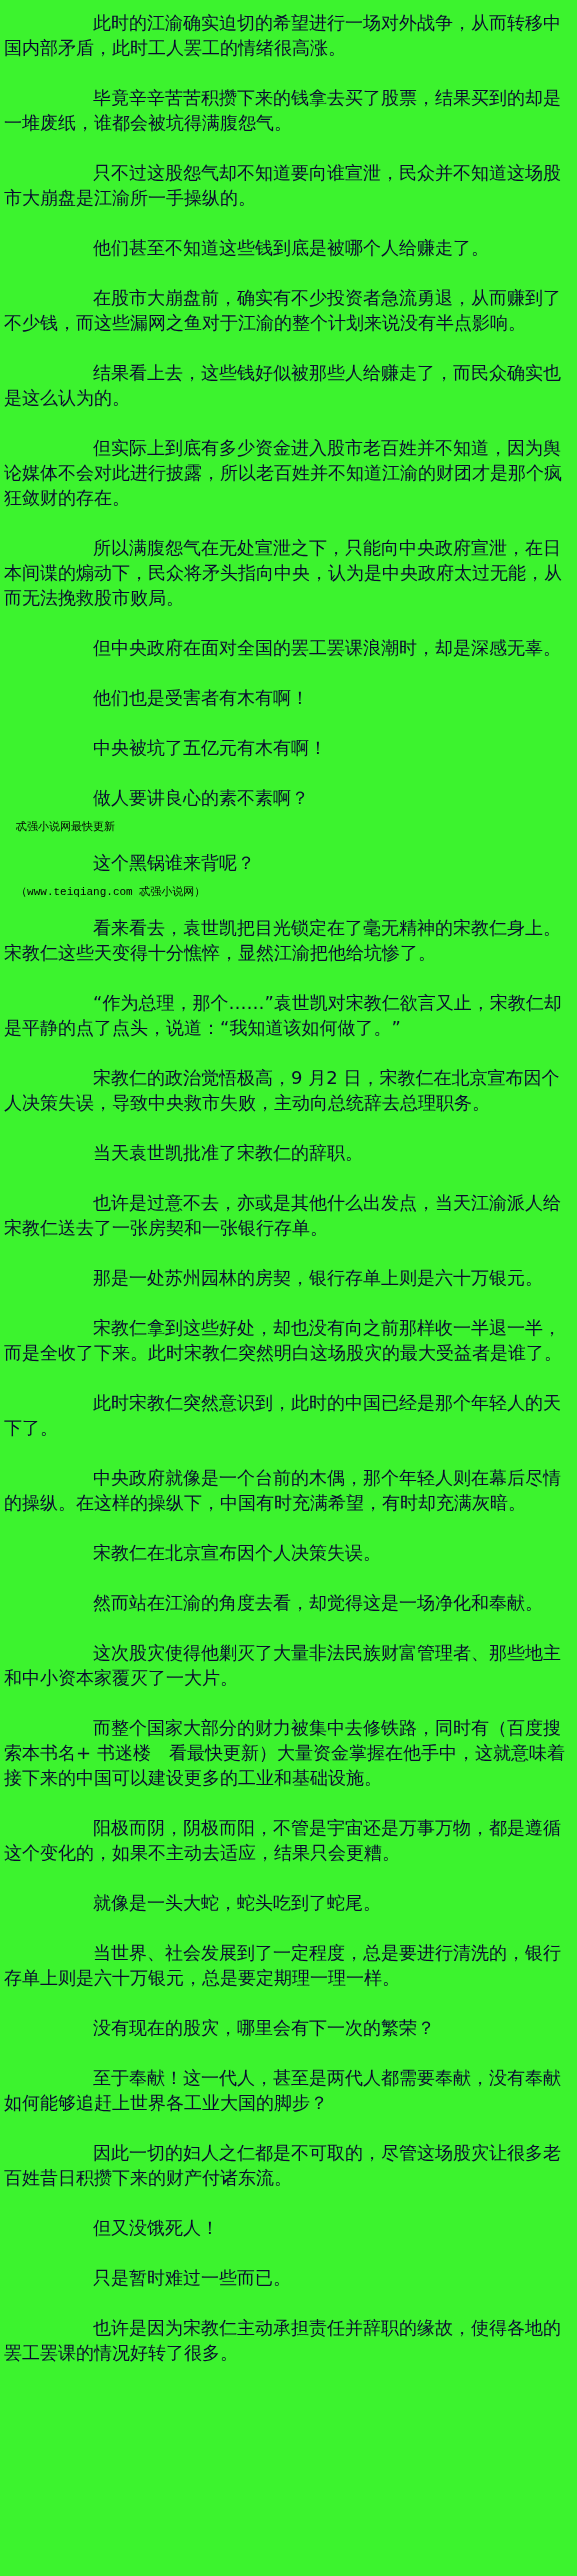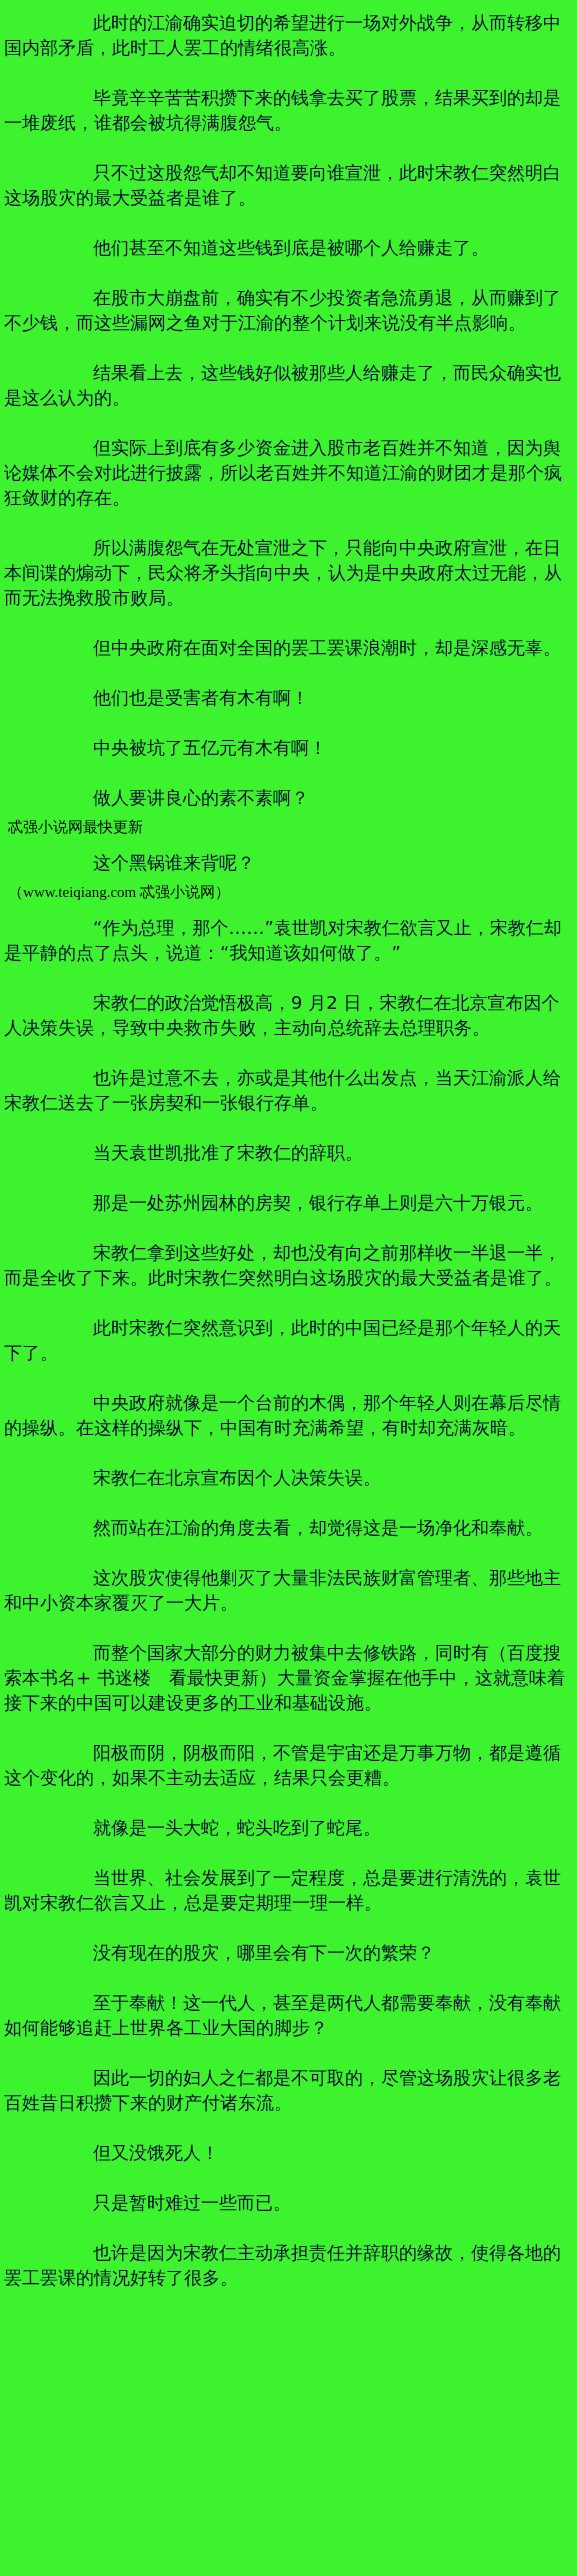--- a/index.html
+++ b/index.html
@@ -24,64 +24,65 @@
     font-family: "DejaVu Sans", sans-serif;
     font-size: 18px;
     line-height: 25px;
     color: var(--fg, #0a0a30);
     text-indent: 89px;
     text-align: left;
     word-break: break-all;
     overflow-wrap: break-word;
   }
   .watermark {
-    margin: -16.5px 0 15px 4px;
-    font-family: Liberation Serif, serif;
-    font-size: 15px;
+    margin: -16.5px 0 15px 12px;
+    font-family: Liberation Mono, monospace;
+    font-size: 11px;
     line-height: 16.5px;
     color: var(--wm, #000000);
     text-indent: 0;
     word-break: break-all;
   }
 </style>
 </head>
 <body>
 
 <div class="page">
   <div id="novel-content">
       <p class="para">此时的江渝确实迫切的希望进行一场对外战争，从而转移中国内部矛盾，此时工人罢工的情绪很高涨。</p>
       <p class="para">毕竟辛辛苦苦积攒下来的钱拿去买了股票，结果买到的却是一堆废纸，谁都会被坑得满腹怨气。</p>
-      <p class="para">只不过这股怨气却不知道要向谁宣泄，此时宋教仁突然明白这场股灾的最大受益者是谁了。</p>
+      <p class="para">只不过这股怨气却不知道要向谁宣泄，民众并不知道这场股市大崩盘是江渝所一手操纵的。</p>
       <p class="para">他们甚至不知道这些钱到底是被哪个人给赚走了。</p>
       <p class="para">在股市大崩盘前，确实有不少投资者急流勇退，从而赚到了不少钱，而这些漏网之鱼对于江渝的整个计划来说没有半点影响。</p>
       <p class="para">结果看上去，这些钱好似被那些人给赚走了，而民众确实也是这么认为的。</p>
       <p class="para">但实际上到底有多少资金进入股市老百姓并不知道，因为舆论媒体不会对此进行披露，所以老百姓并不知道江渝的财团才是那个疯狂敛财的存在。</p>
       <p class="para">所以满腹怨气在无处宣泄之下，只能向中央政府宣泄，在日本间谍的煽动下，民众将矛头指向中央，认为是中央政府太过无能，从而无法挽救股市败局。</p>
       <p class="para">但中央政府在面对全国的罢工罢课浪潮时，却是深感无辜。</p>
       <p class="para">他们也是受害者有木有啊！</p>
       <p class="para">中央被坑了五亿元有木有啊！</p>
       <p class="para">做人要讲良心的素不素啊？</p>
       <div class="watermark">忒强小说网最快更新</div>
       <p class="para">这个黑锅谁来背呢？</p>
       <div class="watermark">（www.teiqiang.com 忒强小说网）</div>
+      <p class="para">看来看去，袁世凯把目光锁定在了毫无精神的宋教仁身上。宋教仁这些天变得十分憔悴，显然江渝把他给坑惨了。</p>
       <p class="para">“作为总理，那个……”袁世凯对宋教仁欲言又止，宋教仁却是平静的点了点头，说道：“我知道该如何做了。”</p>
       <p class="para">宋教仁的政治觉悟极高，9 月2 日，宋教仁在北京宣布因个人决策失误，导致中央救市失败，主动向总统辞去总理职务。</p>
+      <p class="para">当天袁世凯批准了宋教仁的辞职。</p>
       <p class="para">也许是过意不去，亦或是其他什么出发点，当天江渝派人给宋教仁送去了一张房契和一张银行存单。</p>
-      <p class="para">当天袁世凯批准了宋教仁的辞职。</p>
       <p class="para">那是一处苏州园林的房契，银行存单上则是六十万银元。</p>
       <p class="para">宋教仁拿到这些好处，却也没有向之前那样收一半退一半，而是全收了下来。此时宋教仁突然明白这场股灾的最大受益者是谁了。</p>
       <p class="para">此时宋教仁突然意识到，此时的中国已经是那个年轻人的天下了。</p>
       <p class="para">中央政府就像是一个台前的木偶，那个年轻人则在幕后尽情的操纵。在这样的操纵下，中国有时充满希望，有时却充满灰暗。</p>
       <p class="para">宋教仁在北京宣布因个人决策失误。</p>
       <p class="para">然而站在江渝的角度去看，却觉得这是一场净化和奉献。</p>
       <p class="para">这次股灾使得他剿灭了大量非法民族财富管理者、那些地主和中小资本家覆灭了一大片。</p>
       <p class="para">而整个国家大部分的财力被集中去修铁路，同时有（百度搜索本书名+ 书迷楼　看最快更新）大量资金掌握在他手中，这就意味着接下来的中国可以建设更多的工业和基础设施。</p>
       <p class="para">阳极而阴，阴极而阳，不管是宇宙还是万事万物，都是遵循这个变化的，如果不主动去适应，结果只会更糟。</p>
       <p class="para">就像是一头大蛇，蛇头吃到了蛇尾。</p>
-      <p class="para">当世界、社会发展到了一定程度，总是要进行清洗的，袁世凯对宋教仁欲言又止，总是要定期理一理一样。</p>
+      <p class="para">当世界、社会发展到了一定程度，总是要进行清洗的，银行存单上则是六十万银元，总是要定期理一理一样。</p>
       <p class="para">没有现在的股灾，哪里会有下一次的繁荣？</p>
       <p class="para">至于奉献！这一代人，甚至是两代人都需要奉献，没有奉献如何能够追赶上世界各工业大国的脚步？</p>
       <p class="para">因此一切的妇人之仁都是不可取的，尽管这场股灾让很多老百姓昔日积攒下来的财产付诸东流。</p>
       <p class="para">但又没饿死人！</p>
       <p class="para">只是暂时难过一些而已。</p>
       <p class="para">也许是因为宋教仁主动承担责任并辞职的缘故，使得各地的罢工罢课的情况好转了很多。</p>
     </div>
 </div>
 
 

